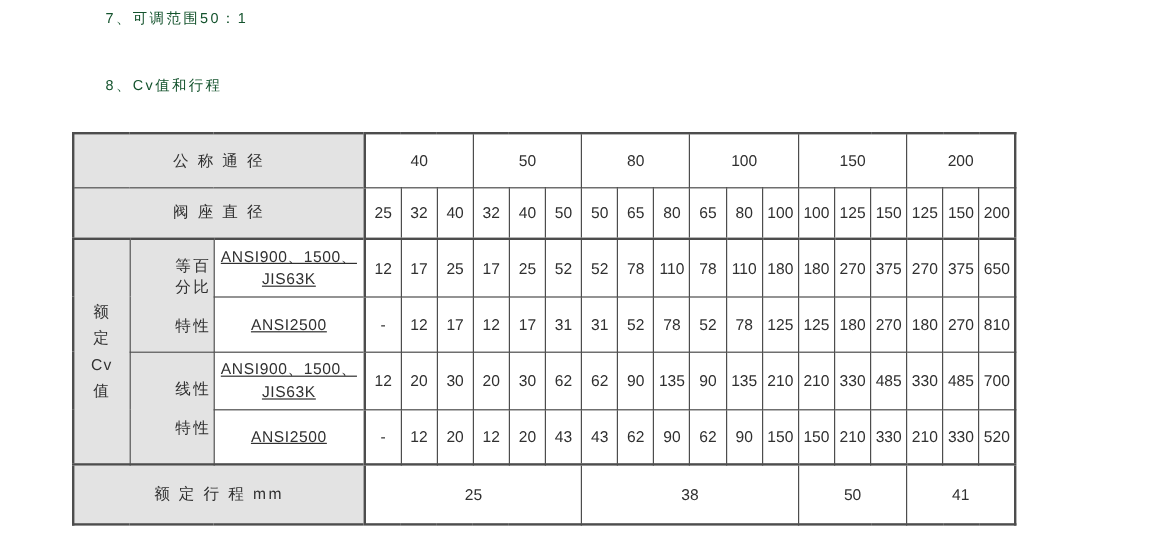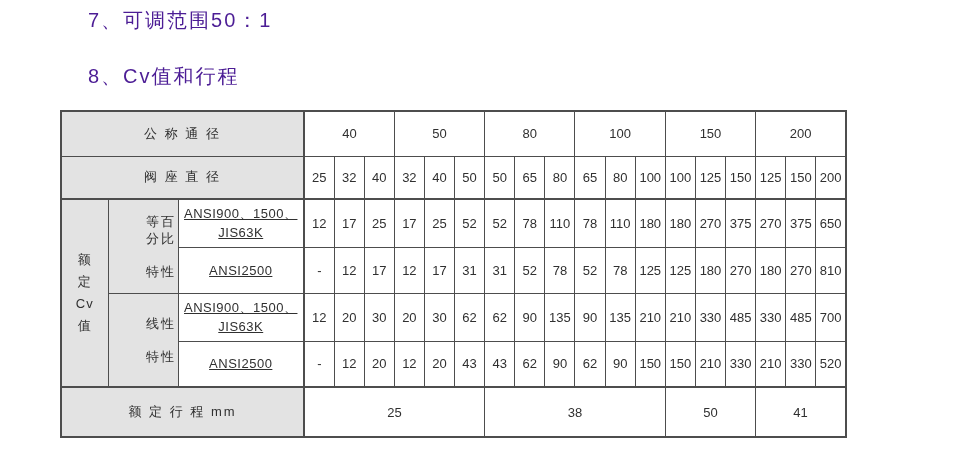--- a/index.html
+++ b/index.html
@@ -13,23 +13,23 @@
     width: 971px; height: 464px;
     background: #ffffff;
     position: relative;
     overflow: hidden;
     font-family: "Liberation Sans", "DejaVu Sans", sans-serif;
     color: var(--text);
   }
   .heading {
     position: absolute;
     left: 88px;
-    font-size: 20px;
+    font-size: 12px;
     letter-spacing: 2px;
-    color: #4c1d95;
+    color: #14532d;
     white-space: nowrap;
   }
   .h7 { top: 7px; }
   .h8 { top: 63px; }
 
   table.cv-table {
     position: absolute;
     left: 60px; top: 110px;
     width: 787px;
     border-collapse: collapse;

